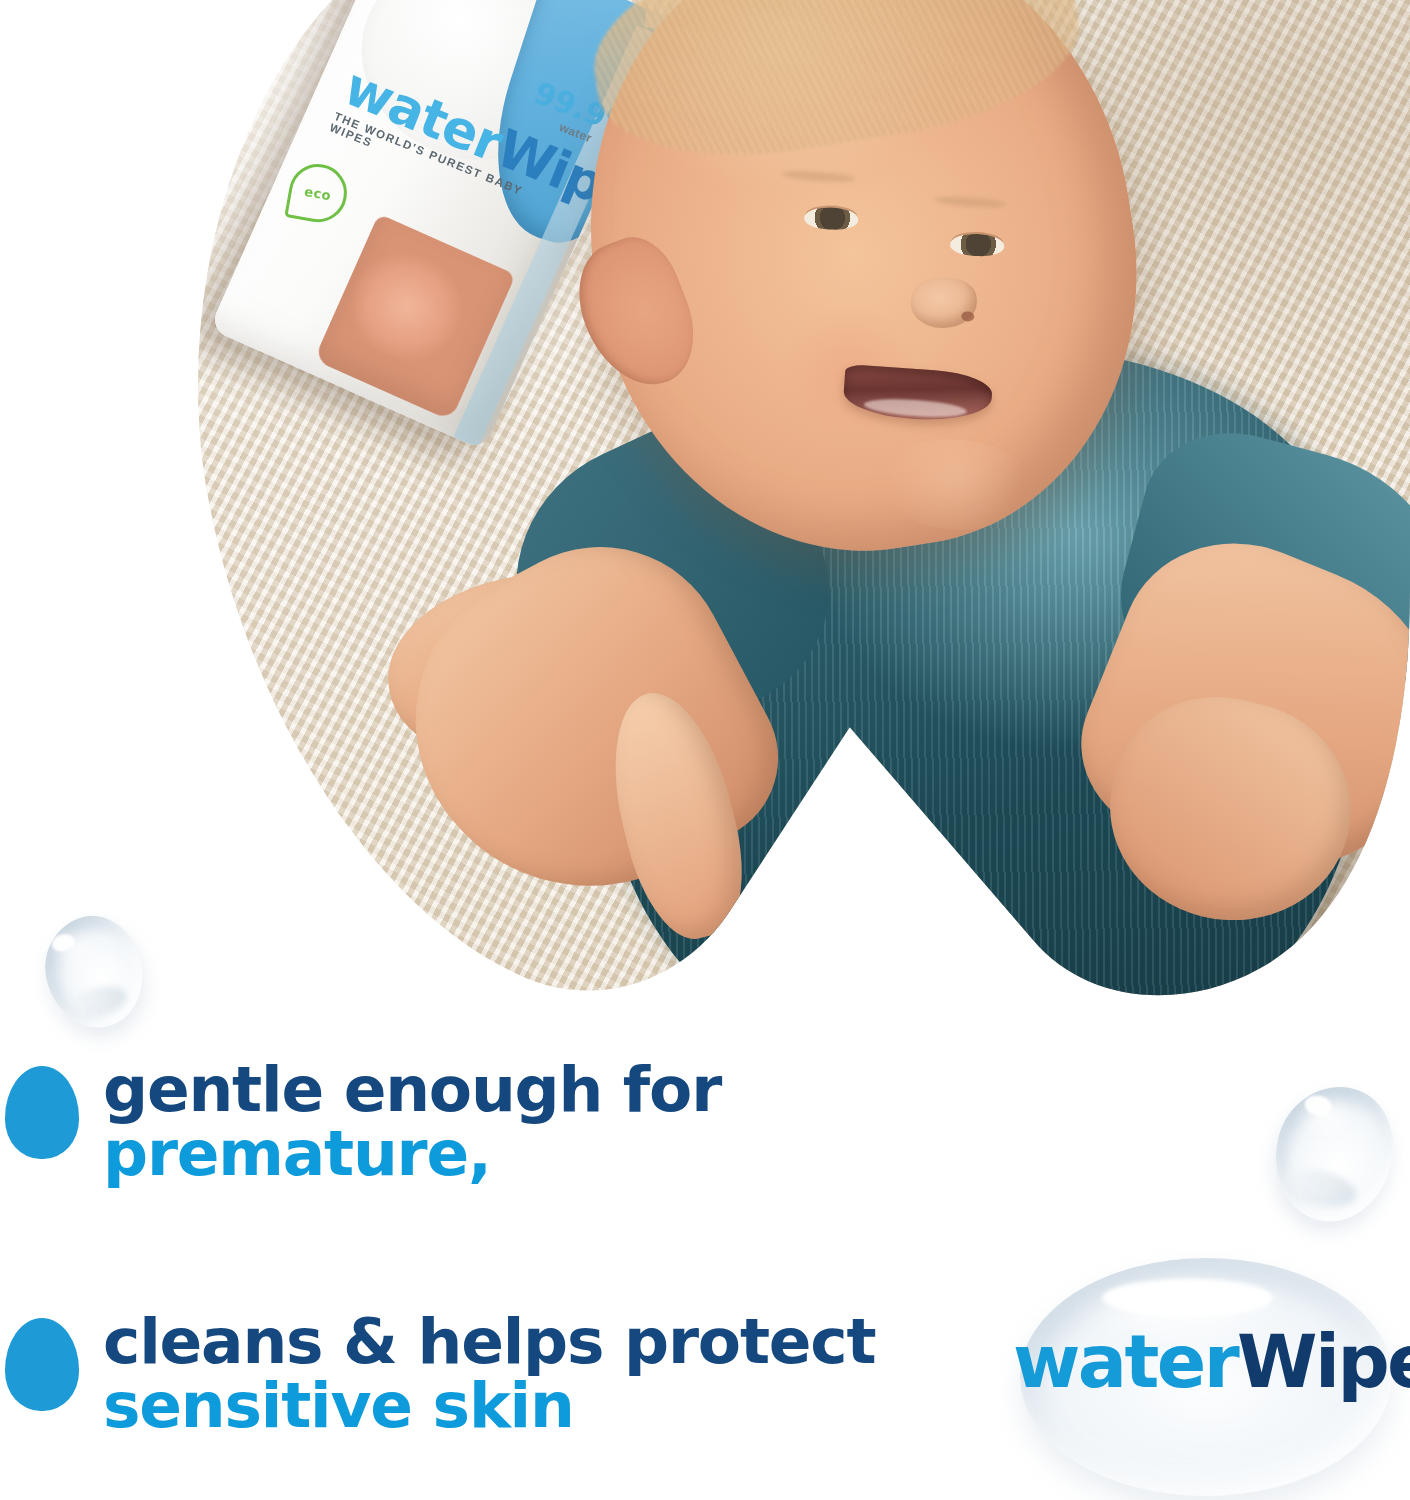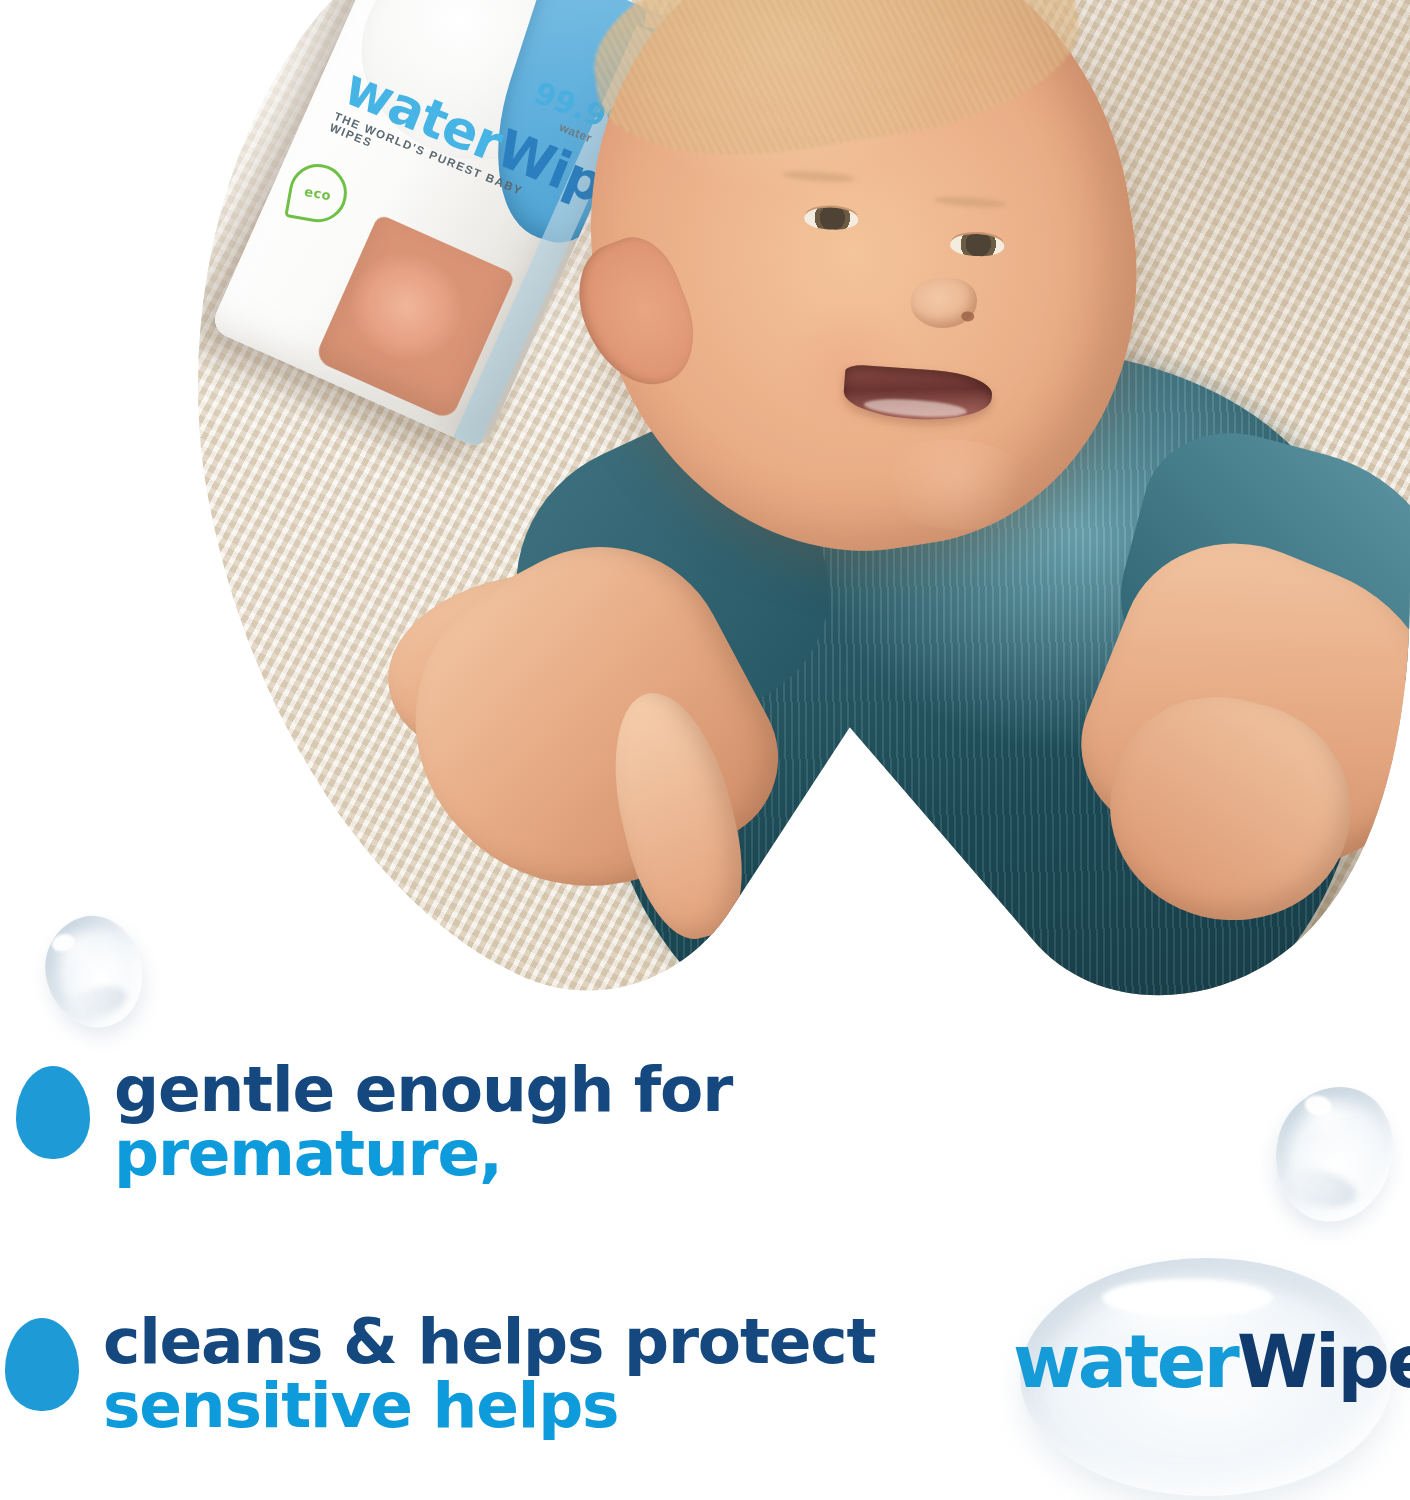--- a/index.html
+++ b/index.html
@@ -356,21 +356,21 @@
     background:rgba(255,255,255,.96);
     filter: blur(2px);
   }
 
   
   .bullet-row {
     position:absolute;
     display:flex;
     align-items:flex-start;
   }
-  #bullet-1 { left:16px; top:1058px; }
+  #bullet-1 { left:5px; top:1058px; }
   #bullet-2 { left:5px; top:1278px;margin-top:32px; }
 
   .bullet-drop {
     flex:0 0 auto;
     width:74px; height:93px;
     margin-top:8px;
     background:#1e9bd7;
     border-radius:52% 52% 50% 50% / 58% 58% 44% 44%;
   }
   .bullet-text {
@@ -485,20 +485,20 @@
     <div class="bullet-drop"></div>
     <div class="bullet-text">
       <span class="t-navy">gentle enough for </span><span class="t-blue">premature,</span><br>
     </div>
   </div>
 
   <div class="bullet-row" id="bullet-2">
     <div class="bullet-drop"></div>
     <div class="bullet-text">
       <span class="t-navy">cleans &amp; helps protect</span><br>
-      <span class="t-blue">sensitive helps</span>
+      <span class="t-blue">sensitive skin</span>
     </div>
   </div>
 
   <div id="logo-drop"></div>
   <div id="brand-logo"><span class="brand-water">water</span><span class="brand-wipes">Wipes</span></div>
 
 </div>
 
 </body></html>

